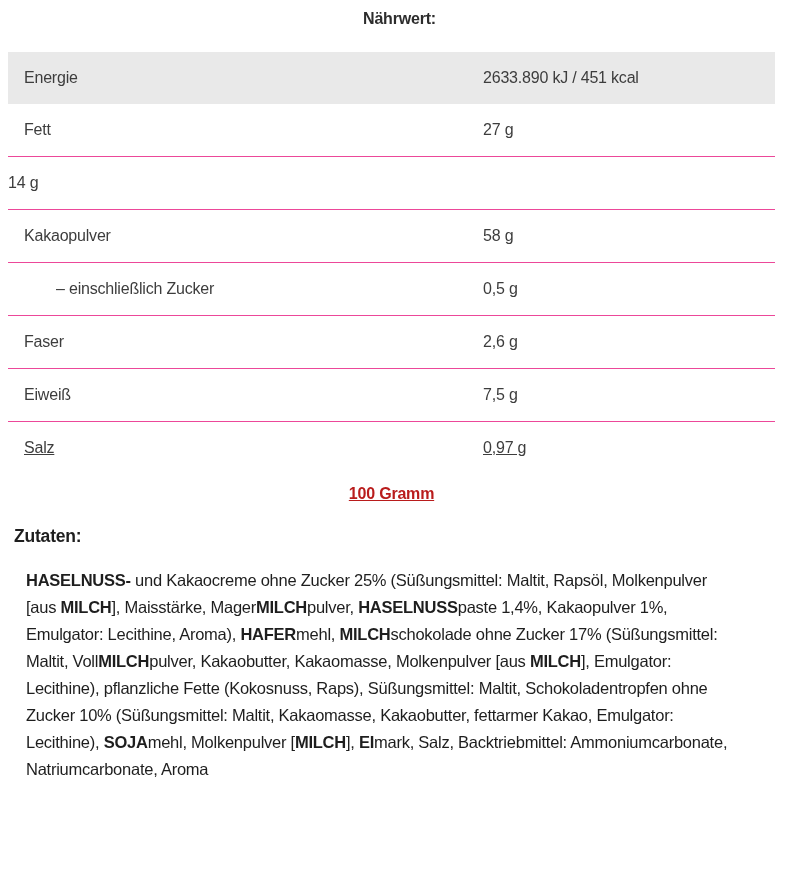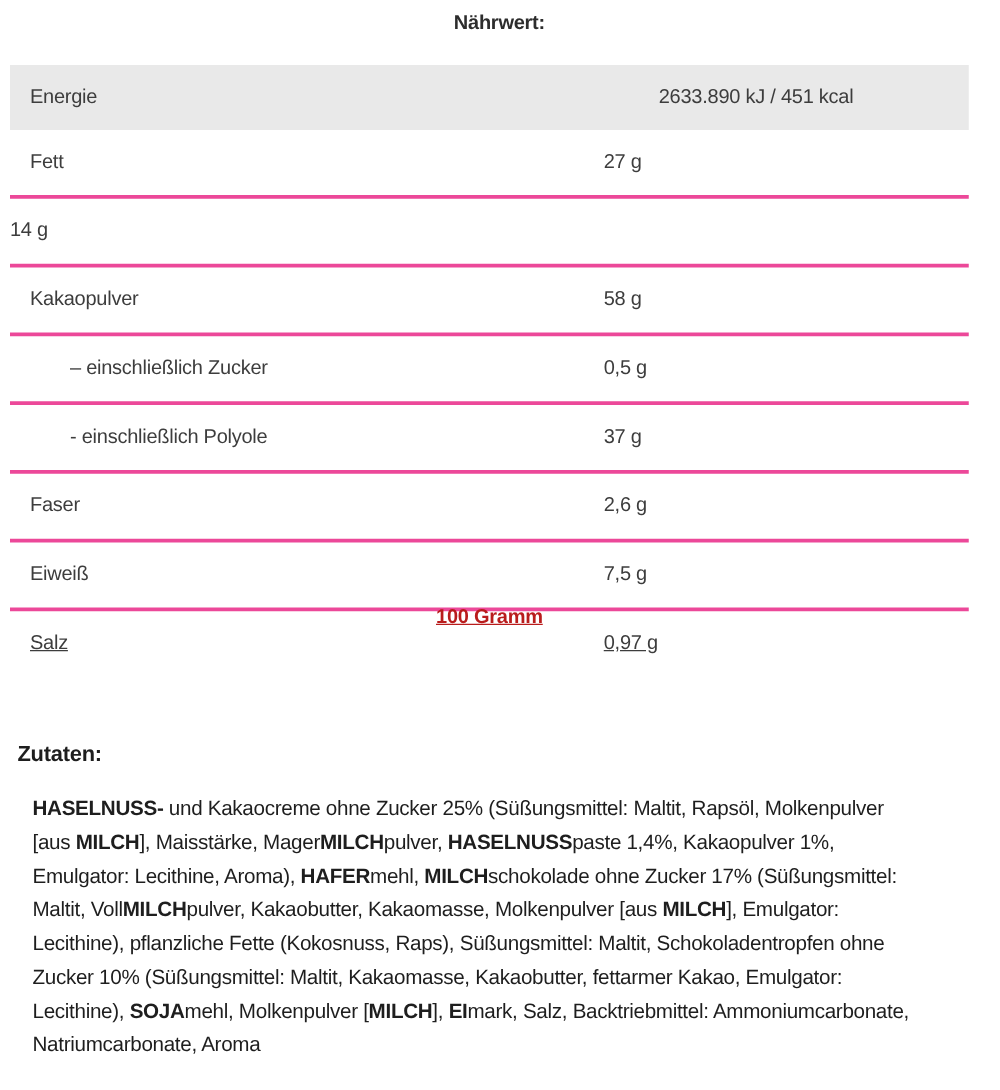--- a/index.html
+++ b/index.html
@@ -22,33 +22,32 @@
   
   .nt {
     margin: 0 25px 0 8px;
   }
   .nt-row {
     display: flex;
     align-items: center;
     height: 52px;
     font-size: 16px;
     letter-spacing: -0.2px;
-    border-bottom: 3px solid #ec4899;
+    border-bottom: 1px solid #ec4899;
   }
   .nt-row.header {
     height: 42px;
     font-weight: bold;
     color: #2d2d2d;
     border-bottom: none;
     flex-direction: column;
   }
   .nt-row.highlight {
     background: #e9e9e9;
     border-bottom: none;
-    gap: 44px;
   }
   .nt-row:last-child {
     border-bottom: none;
     text-decoration: underline;
   }
   .nt-label {
     box-sizing: border-box;
     padding-left: 16px;
     flex: 0 0 475px;
     color: #3d3d3d;
@@ -110,24 +109,20 @@
         </div>
         <div class="nt-row">
           <span class="nt-label">Kakaopulver</span>
           <span class="nt-value">58 g</span>
         </div>
         <div class="nt-row">
           <span class="nt-label indent">– einschließlich Zucker</span>
           <span class="nt-value">0,5 g</span>
         </div>
         <div class="nt-row">
-          <span class="nt-label indent">- einschließlich Polyole</span>
-          <span class="nt-value">37 g</span>
-        </div>
-        <div class="nt-row">
           <span class="nt-label">Faser</span>
           <span class="nt-value">2,6 g</span>
         </div>
         <div class="nt-row">
           <span class="nt-label">Eiweiß</span>
           <span class="nt-value">7,5 g</span>
         </div>
         <div class="nt-row">
           <span class="nt-label">Salz</span>
           <span class="nt-value">0,97 g</span>

